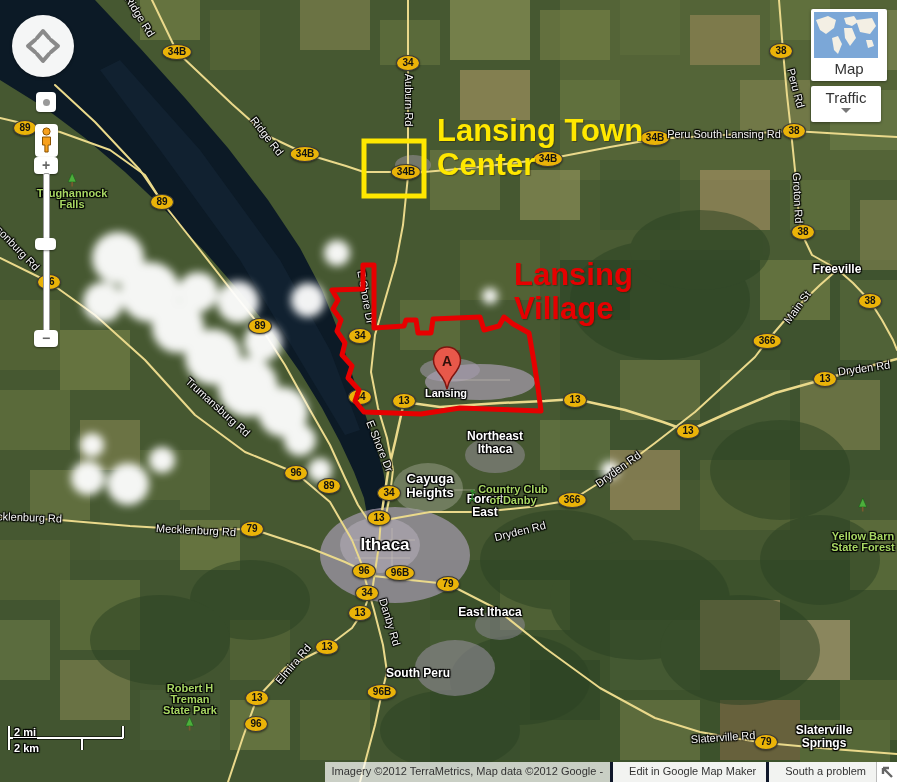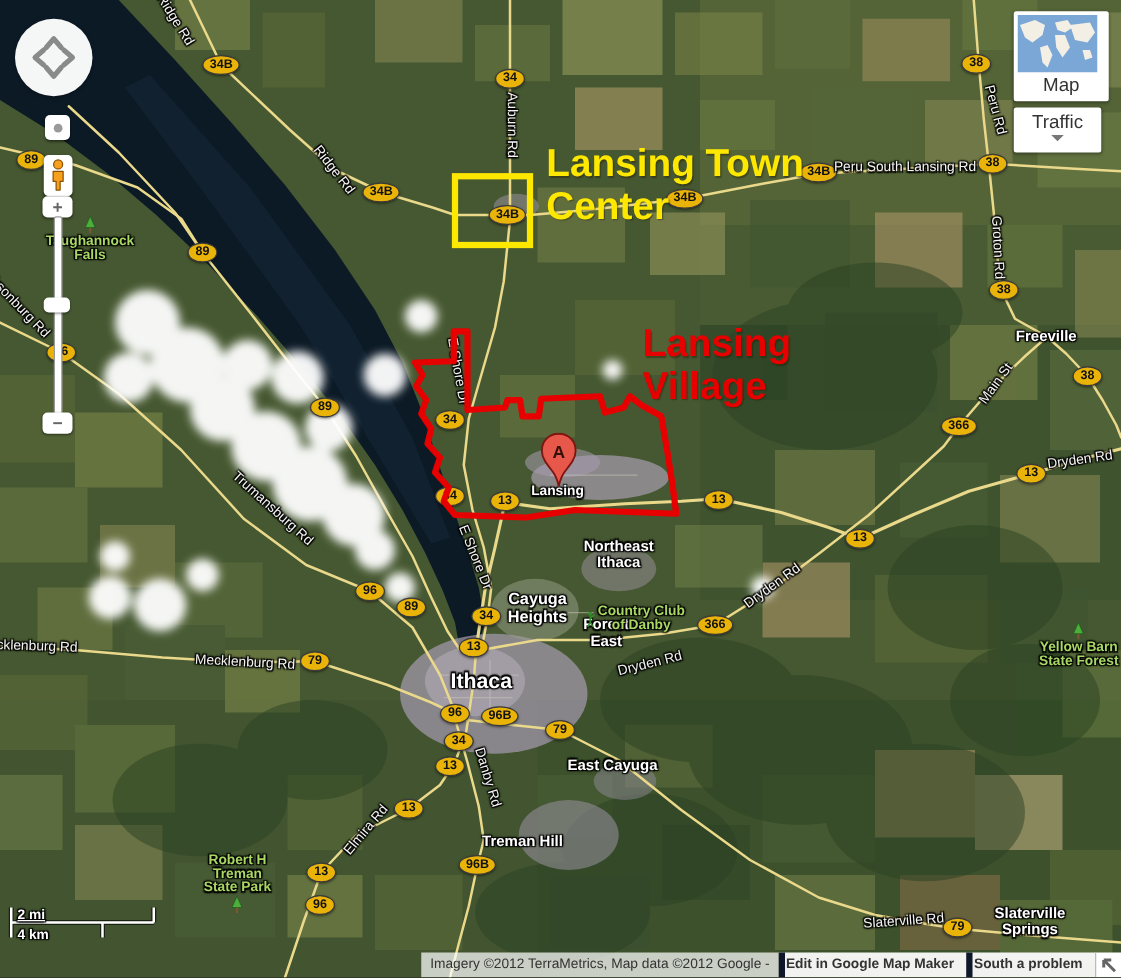--- a/index.html
+++ b/index.html
@@ -49,22 +49,22 @@
   .traffic-widget .lbl{font:15px "Liberation Sans",sans-serif;color:#333;padding-top:3px;}
   .caret{width:0;height:0;border-left:5px solid transparent;border-right:5px solid transparent;
     border-top:5px solid #777;margin:2px auto 0;}
   
   #scalebar{left:6px;top:722px;z-index:6;}
   .scale-lbl{position:absolute;color:#fff;font:bold 11px "Liberation Sans",sans-serif;z-index:7;}
   
   #attribar{position:absolute;right:0;bottom:0;height:20px;display:flex;align-items:stretch;z-index:7;
     font:11px "Liberation Sans",sans-serif;}
   #attribar .copy{background:rgba(255,255,255,.72);color:#333;padding:3px 7px 0 7px;}
-  #attribar .btn{background:rgba(252,252,252,.95);border-left:5px solid #0f172a;color:#333;
-    padding:3px 10px 0 1px;cursor:pointer;font-weight:bold;}
+  #attribar .btn{background:rgba(252,252,252,.95);border-left:3px solid #0f172a;color:#333;
+    padding:3px 10px 0 16px;cursor:pointer;}
   #attribar .corner{width:20px;background:#fff;border-left:1px solid #bbb;display:flex;
     align-items:center;justify-content:center;}
 </style>
 </head>
 <body>
 
 <div id="viewport">
 
   <svg class="abs" width="897" height="782" viewBox="0 0 897 782" style="left:0;top:0;z-index:1;">
     <defs>
@@ -287,24 +287,24 @@
       </div>
       <div class="place halo" style="left: 495px; top: 443px; font-size: 12px;">
         <div>Northeast</div>
         <div>Ithaca</div>
       </div>
       <div class="place halo" style="left: 485px; top: 506px; font-size: 12px; text-align: center;">
         <div>Forest</div>
         <div>East</div>
       </div>
       <div class="place halo" style="left: 490px; top: 612px; font-size: 12px;">
-        <div>East Cayuga</div>
+        <div>East Ithaca</div>
       </div>
       <div class="place halo" style="left: 418px; top: 673px; font-size: 12px;">
-        <div>Treman Hill</div>
+        <div>South Peru</div>
       </div>
       <div class="place halo" style="left: 837px; top: 269px; font-size: 12px;">
         <div>Freeville</div>
       </div>
       <div class="place halo" style="left: 824px; top: 737px; font-size: 12px;">
         <div>Slaterville</div>
         <div>Springs</div>
       </div>
       <div class="place halo" style="left: 446px; top: 394px; font-size: 11px;">
         <div>Lansing</div>
@@ -339,21 +339,21 @@
           <div>Treman</div>
           <div>State Park</div>
         </span>
         <span class="ico">
           <svg width="11" height="14" viewBox="0 0 11 14">
             <path d="M5.5,0 L9.5,9 L1.5,9 Z" fill="#4caf3c" stroke="#1c5e1a" stroke-width=".6"></path>
             <rect x="4.7" y="9" width="1.6" height="4.5" fill="#7a5a2e"></rect>
           </svg>
         </span>
       </div>
-      <div class="poi halo" style="left: 863px; top: 497px;">
+      <div class="poi halo" style="left: 863px; top: 497px; gap: 18px;">
         <span class="ico">
           <svg width="11" height="14" viewBox="0 0 11 14">
             <path d="M5.5,0 L9.5,9 L1.5,9 Z" fill="#4caf3c" stroke="#1c5e1a" stroke-width=".6"></path>
             <rect x="4.7" y="9" width="1.6" height="4.5" fill="#7a5a2e"></rect>
           </svg>
         </span>
         <span>
           <div>Yellow Barn</div>
           <div>State Forest</div>
         </span>
@@ -421,21 +421,21 @@
 
   <svg id="scalebar" class="ctl" width="130" height="32" viewBox="0 0 130 32">
     <g stroke="#000" stroke-width="4" fill="none" opacity=".6">
       <path d="M3,4 V28 M3,16 H117 M117,16 V4 M76,16 V28"></path>
     </g>
     <g stroke="#fff" stroke-width="2" fill="none">
       <path d="M3,4 V28 M3,16 H117 M117,16 V4 M76,16 V28"></path>
     </g>
   </svg>
   <span class="scale-lbl halo" style="left:14px;top:726px;text-decoration:underline;">2 mi</span>
-  <span class="scale-lbl halo" style="left:14px;top:742px;">4 km</span>
+  <span class="scale-lbl halo" style="left:14px;top:742px;">2 km</span>
 
   <div id="attribar">
     <div class="copy">Imagery ©2012 TerraMetrics, Map data ©2012 Google -</div>
     <div class="btn">Edit in Google Map Maker</div>
     <div class="btn">South a problem</div>
     <div class="corner">
       <svg width="13" height="13" viewBox="0 0 13 13">
         <path d="M2,2 L11,11 M2,2 h6 M2,2 v6" stroke="#666" stroke-width="2.4" fill="none"></path>
       </svg>
     </div>

